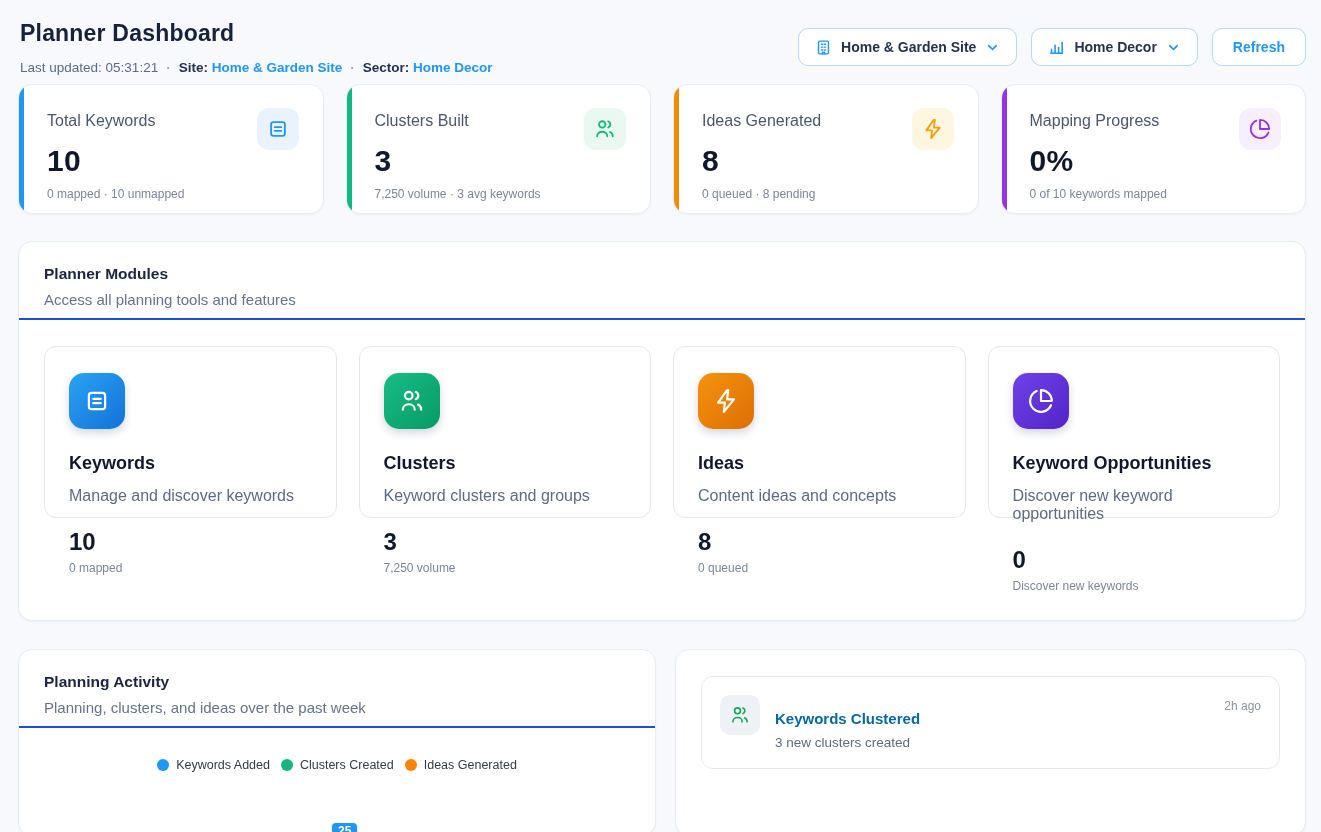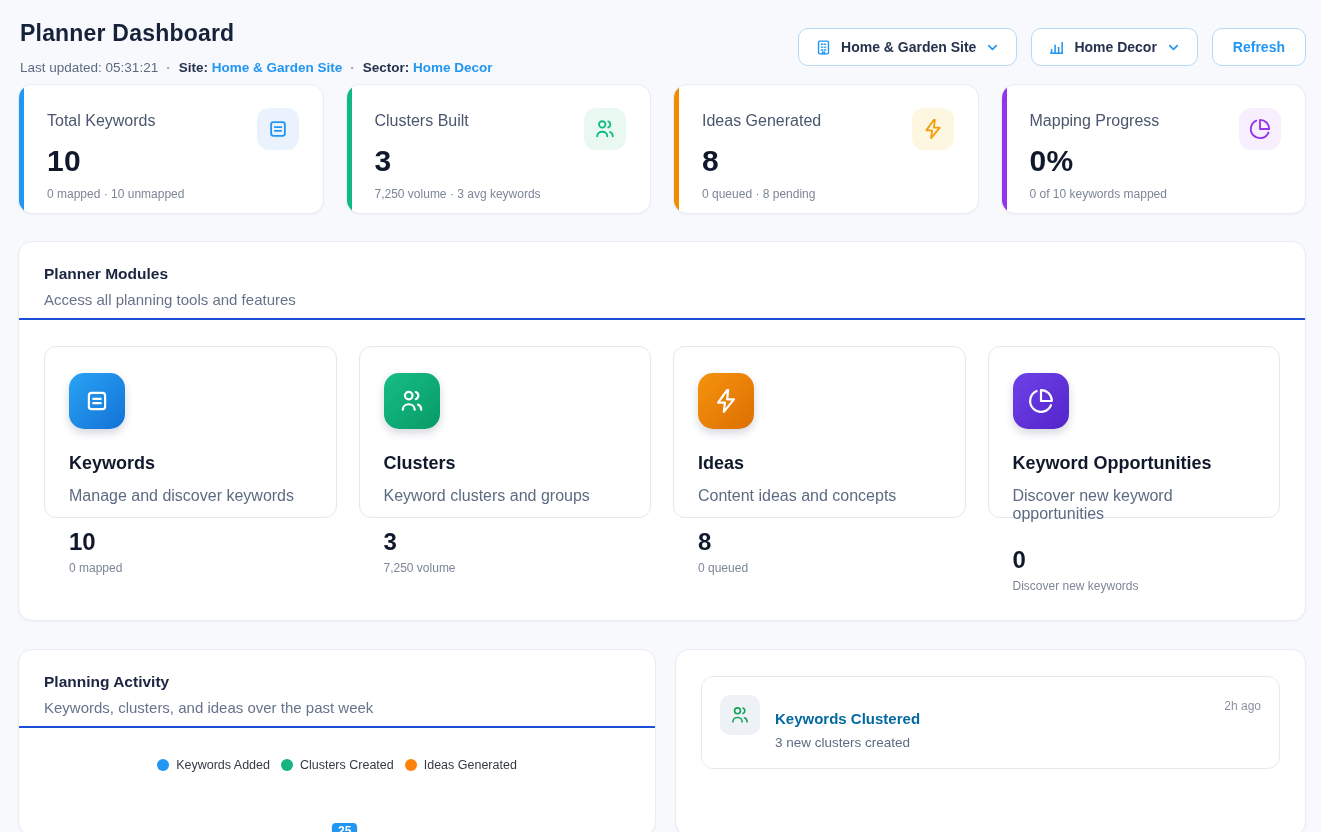--- a/index.html
+++ b/index.html
@@ -285,21 +285,21 @@
         <div class="module-sub">Discover new keywords</div>
       </div>
     </div>
   </div>
 
   <div class="bottom-row">
 
     <div class="panel bottom-panel">
       <div class="panel-head">
         <div class="panel-title">Planning Activity</div>
-        <div class="panel-sub">Keywords, clusters, and ideas over the past week</div>
+        <div class="panel-sub">Planning, clusters, and ideas over the past week</div>
       </div>
       <div class="chart-body">
         <div class="chart-legend">
           <div class="legend-item">
             <span class="legend-dot dot-blue"></span>
             <span class="legend-label">Keywords Added</span>
           </div>
           <div class="legend-item">
             <span class="legend-dot dot-green"></span>
             <span class="legend-label">Clusters Created</span>

